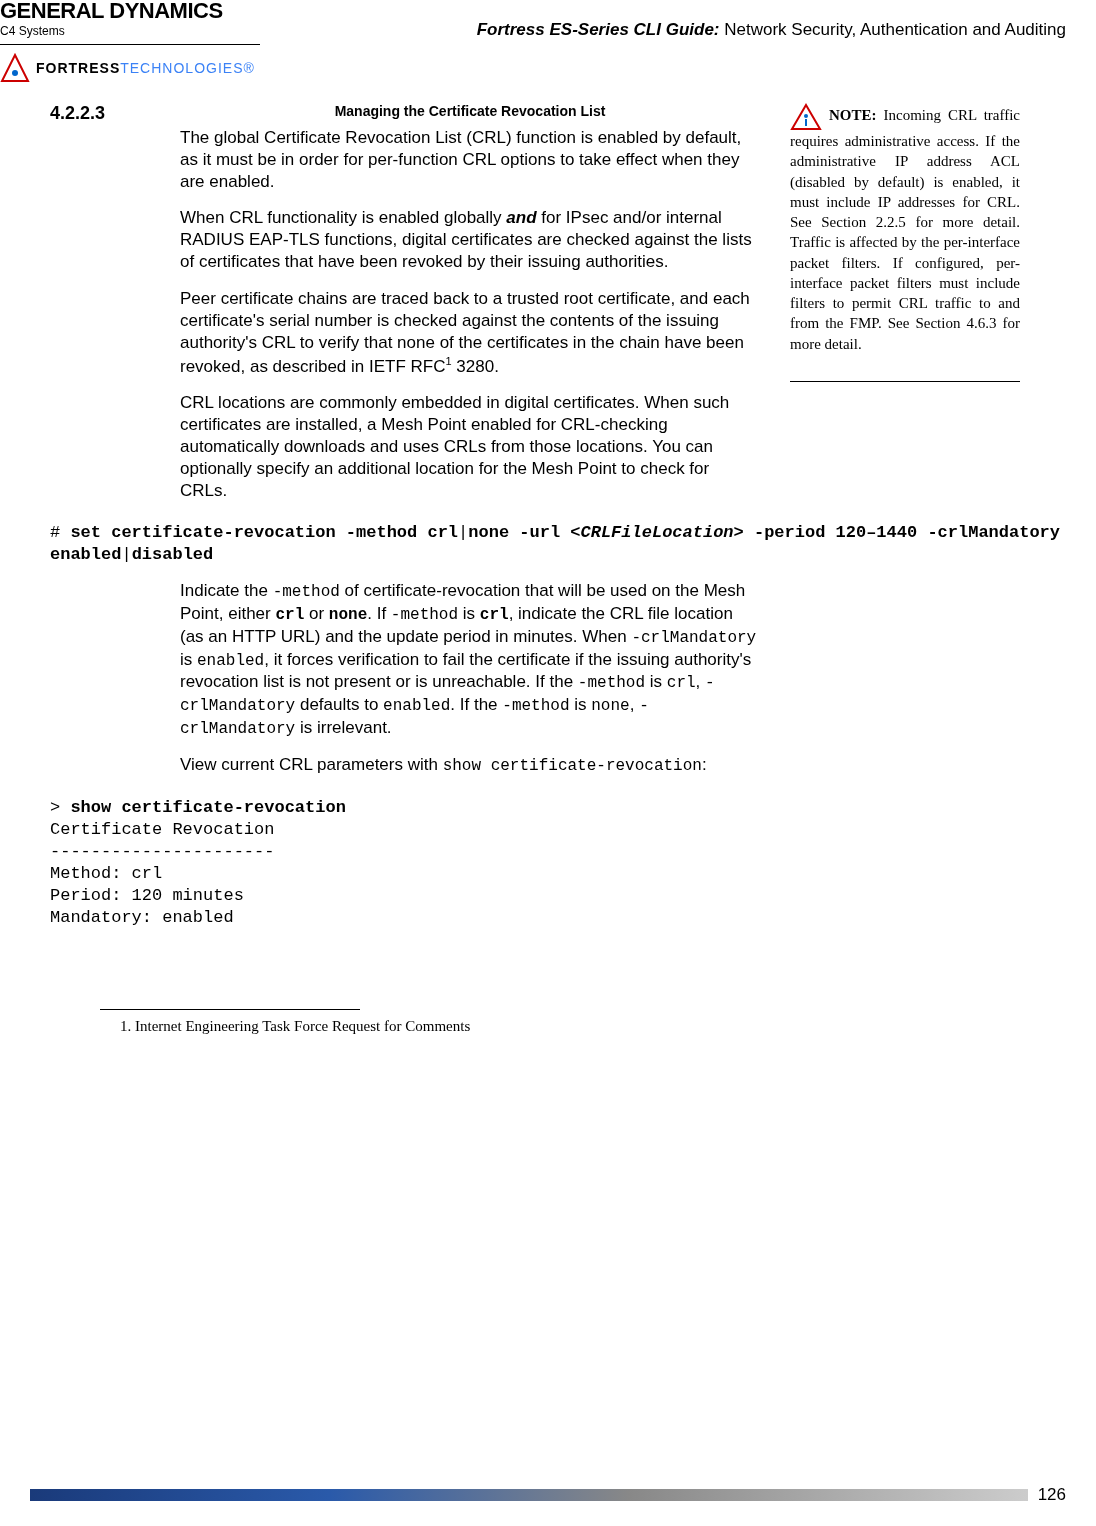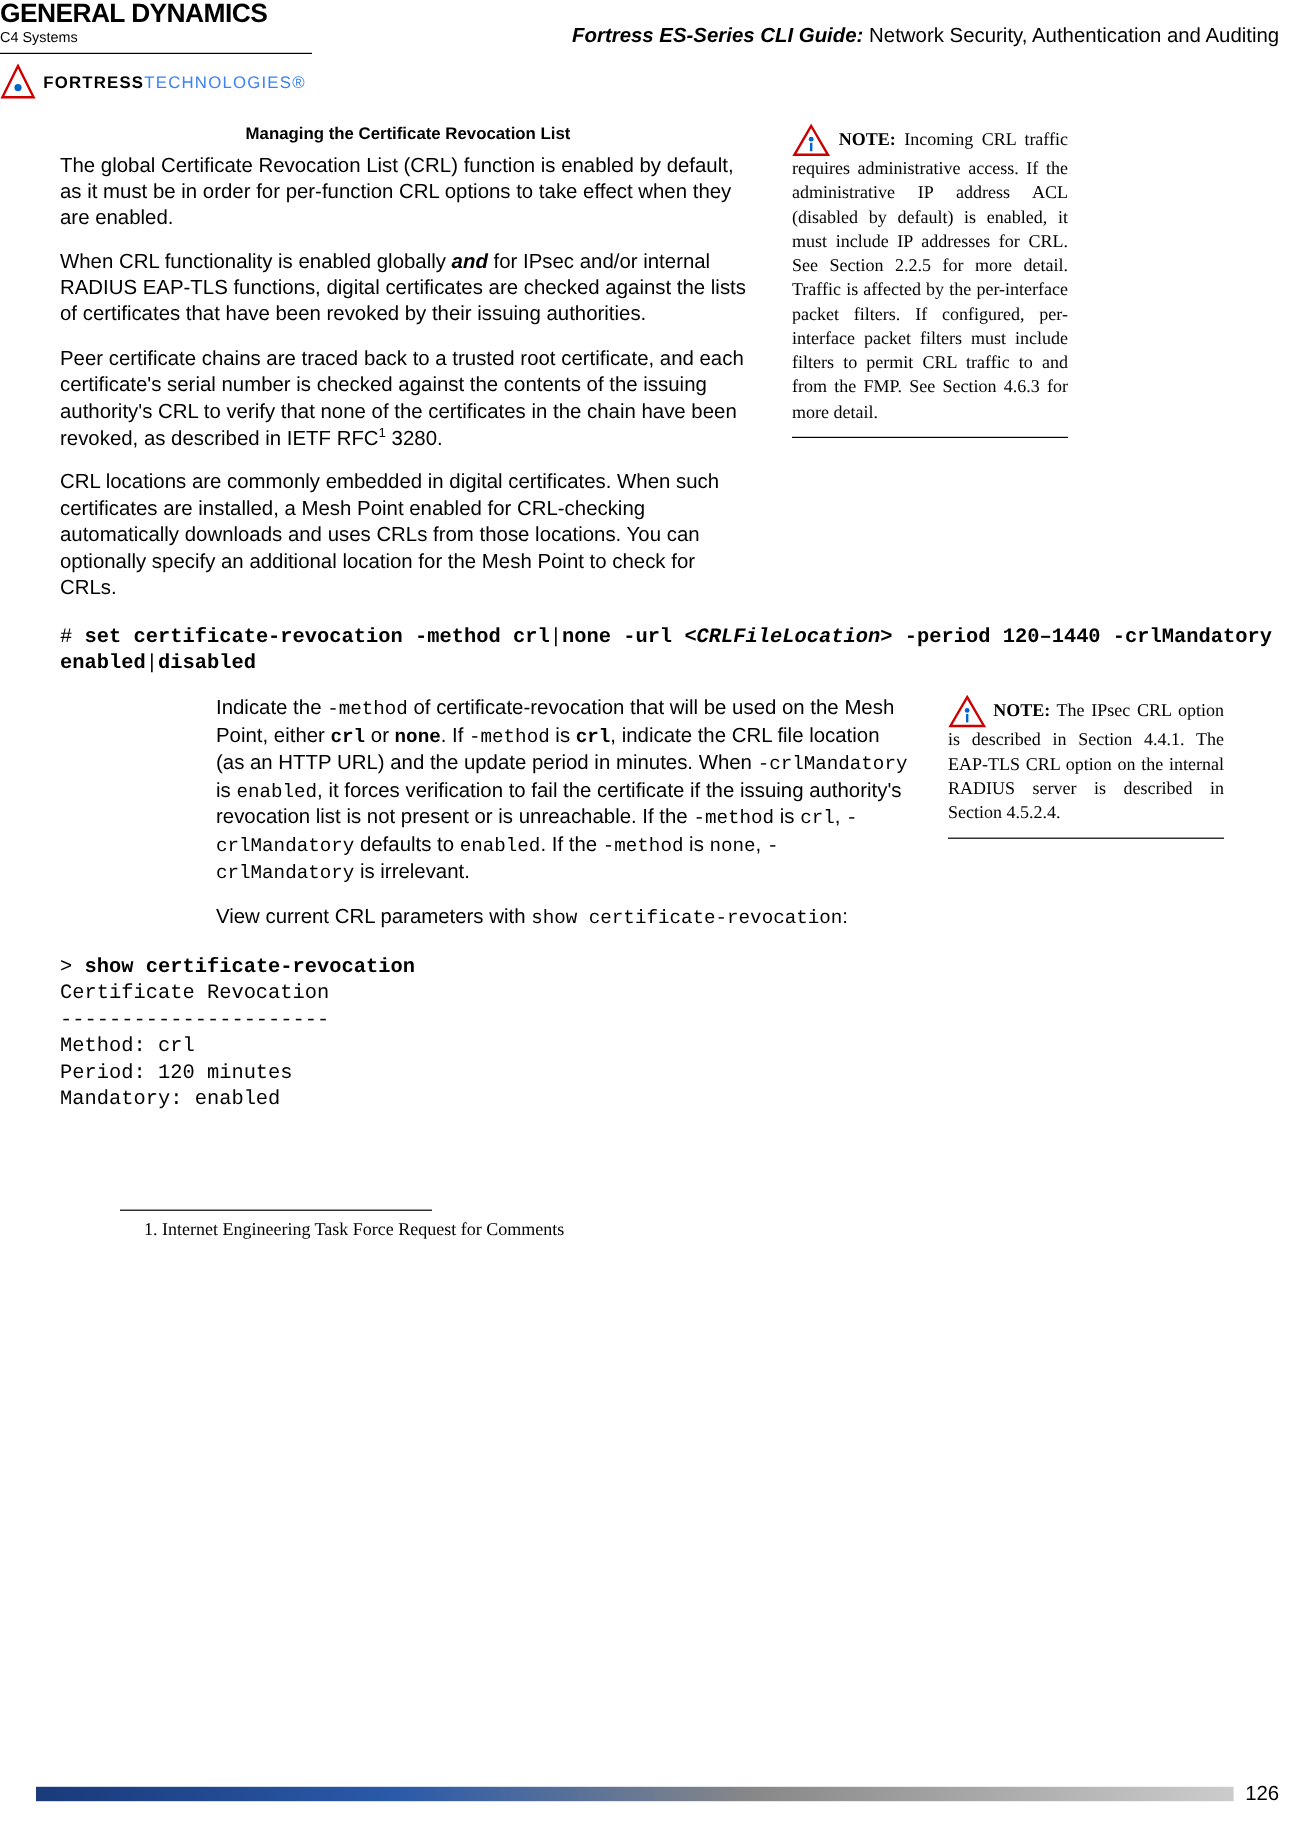--- a/index.html
+++ b/index.html
@@ -95,21 +95,21 @@
     line-height: 1.3;
     margin-bottom: 14px;
   }
   .note-icon {
     display: inline-block;
     vertical-align: middle;
   }
   .note-label { font-weight: bold; }
   .note-box {
     border-bottom: 1px solid #000;
-    padding-bottom: 10px;
+    padding-bottom: 27px;
     margin-bottom: 9px;
   }
   .code-block {
     font-family: "Courier New", monospace;
     font-size: 17px;
     margin: 6px 0 14px 0;
     line-height: 1.3;
   }
   .code-block .bold { font-weight: bold; }
   .code-block .italic { font-style: italic; font-weight: bold; }
@@ -165,20 +165,21 @@
     </div>
   </div>
   <div class="header-right">
     <span class="italic">Fortress ES-Series CLI Guide:</span><span> Network Security, Authentication and Auditing</span>
   </div>
 </div>
 
 <div class="content">
 
   <div class="section-row">
+    <div class="section-num">4.2.2.3</div>
     <div class="main-col">
       <h3>Managing the Certificate Revocation List</h3>
       <p class="para">The global Certificate Revocation List (CRL) function is enabled by default, as it must be in order for per-function CRL options to take effect when they are enabled.</p>
       <p class="para">
         <span>When CRL functionality is enabled globally </span><span class="and-ital">and</span><span> for IPsec and/or internal RADIUS EAP-TLS functions, digital certificates are checked against the lists of certificates that have been revoked by their issuing authorities.</span>
       </p>
       <p class="para">
         <span>Peer certificate chains are traced back to a trusted root certificate, and each certificate's serial number is checked against the contents of the issuing authority's CRL to verify that none of the certificates in the chain have been revoked, as described in IETF RFC</span><sup>1</sup><span> 3280.</span>
       </p>
       <p class="para">CRL locations are commonly embedded in digital certificates. When such certificates are installed, a Mesh Point enabled for CRL-checking automatically downloads and uses CRLs from those locations. You can optionally specify an additional location for the Mesh Point to check for CRLs.</p>
@@ -202,30 +203,20 @@
   <div class="section-row">
     <div class="section-num"></div>
     <div class="main-col">
       <p class="para">
         <span>Indicate the </span><span class="mono">-method</span><span> of certificate-revocation that will be used on the Mesh Point, either </span><span class="boldmono">crl</span><span> or </span><span class="boldmono">none</span><span>. If </span><span class="mono">-method</span><span> is </span><span class="boldmono">crl</span><span>, indicate the CRL file location (as an HTTP URL) and the update period in minutes. When </span><span class="mono">-crlMandatory</span><span> is </span><span class="mono">enabled</span><span>, it forces verification to fail the certificate if the issuing authority's revocation list is not present or is unreachable. If the </span><span class="mono">-method</span><span> is </span><span class="mono">crl</span><span>, </span><span class="mono">-crlMandatory</span><span> defaults to </span><span class="mono">enabled</span><span>. If the </span><span class="mono">-method</span><span> is </span><span class="mono">none</span><span>, </span><span class="mono">-crlMandatory</span><span> is irrelevant.</span>
       </p>
       <p class="para">
         <span>View current CRL parameters with </span><span class="mono">show certificate-revocation</span><span>:</span>
       </p>
     </div>
-    <div class="side-col">
-      <div class="note-box">
-        <svg class="note-icon" width="32" height="28" viewBox="0 0 32 28">
-          <polygon points="16,2 30,26 2,26" fill="none" stroke="#c00" stroke-width="2"></polygon>
-          <circle cx="16" cy="13" r="2" fill="#06c"></circle>
-          <rect x="15" y="16" width="2" height="7" fill="#06c"></rect>
-        </svg>
-        <span class="note-label">NOTE:</span><span> The IPsec CRL option is described in Section 4.4.1. The EAP-TLS CRL option on the internal RADIUS server is described in Section 4.5.2.4.</span>
-      </div>
-    </div>
   </div>
 
   <div class="code-block">
     <span>&gt; </span><span class="bold">show certificate-revocation</span><br>
     <span>Certificate Revocation</span><br>
     <span>----------------------</span><br>
     <span>Method: crl</span><br>
     <span>Period: 120 minutes</span><br>
     <span>Mandatory: enabled</span>
   </div>

